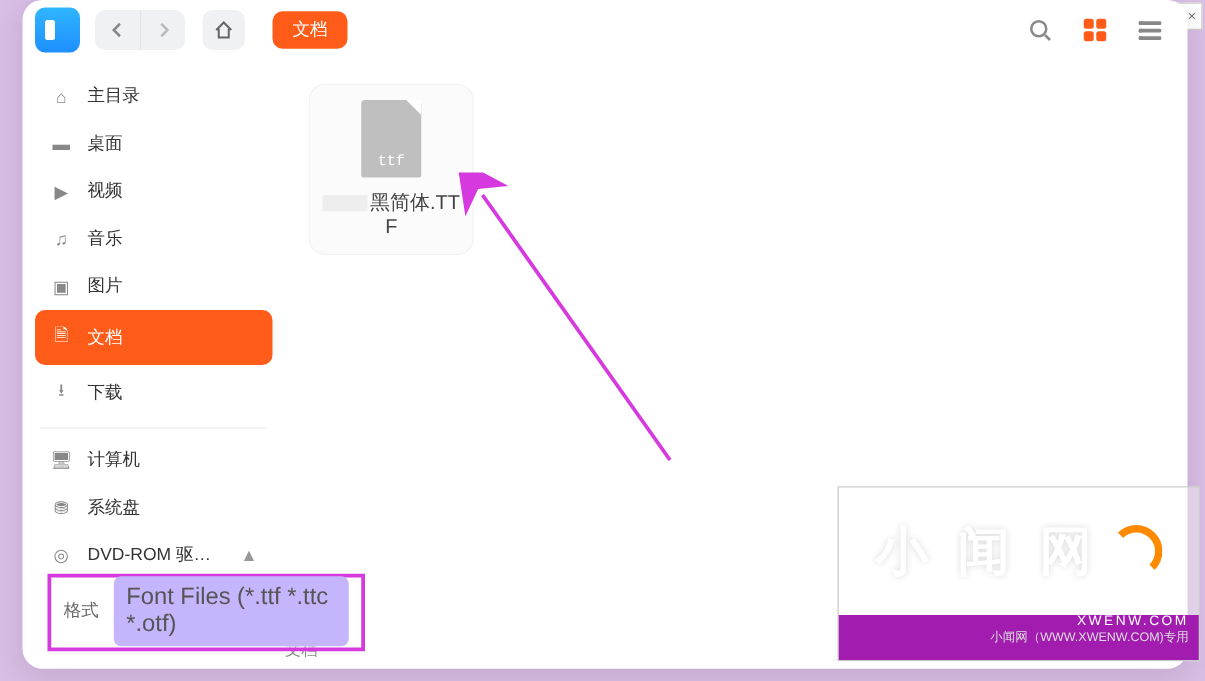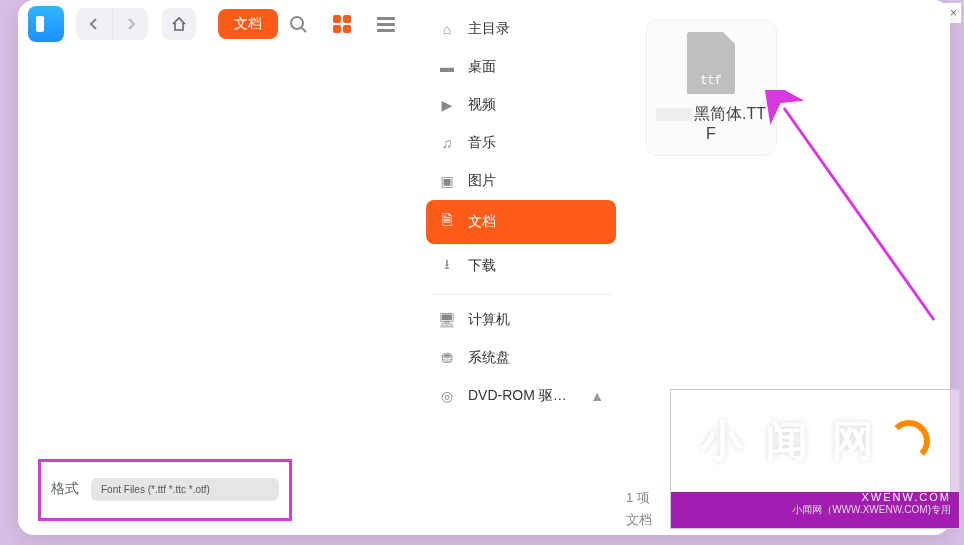--- a/index.html
+++ b/index.html
@@ -14,21 +14,21 @@
   .window {
     position: absolute;
     left: 18px;
     top: 0;
     width: 932px;
     height: 535px;
     background: #fff;
     border-radius: 16px;
     box-shadow: 0 6px 24px rgba(0,0,0,.1);
     display: flex;
-    flex-direction: row;
+    flex-direction: column;
     overflow: hidden;
   }
   
   .toolbar {
     height: 48px;
     display: flex;
     align-items: center;
     padding: 0 10px;
     gap: 8px;
   }
@@ -179,24 +179,24 @@
     width:254px;height:62px;
     border:3px solid #d63adf;
     display:flex;align-items:center;
     padding:6px 10px 8px 10px;
     gap:12px;
     background:rgba(255,255,255,.4);
   }
   .format-label{font-size:14px;color:#666;}
   .format-drop{
     flex:1;
-    background:#e5e5e5;
+    background:#c4b5fd;
     border-radius:6px;
     padding:6px 10px;
-    font-size:10px;
+    font-size:19px;
     color:#555;
   }
 
   
   .arrow{position:absolute;pointer-events:none;}
 
   
   .watermark{
     position:absolute;
     right:4px;bottom:16px;

